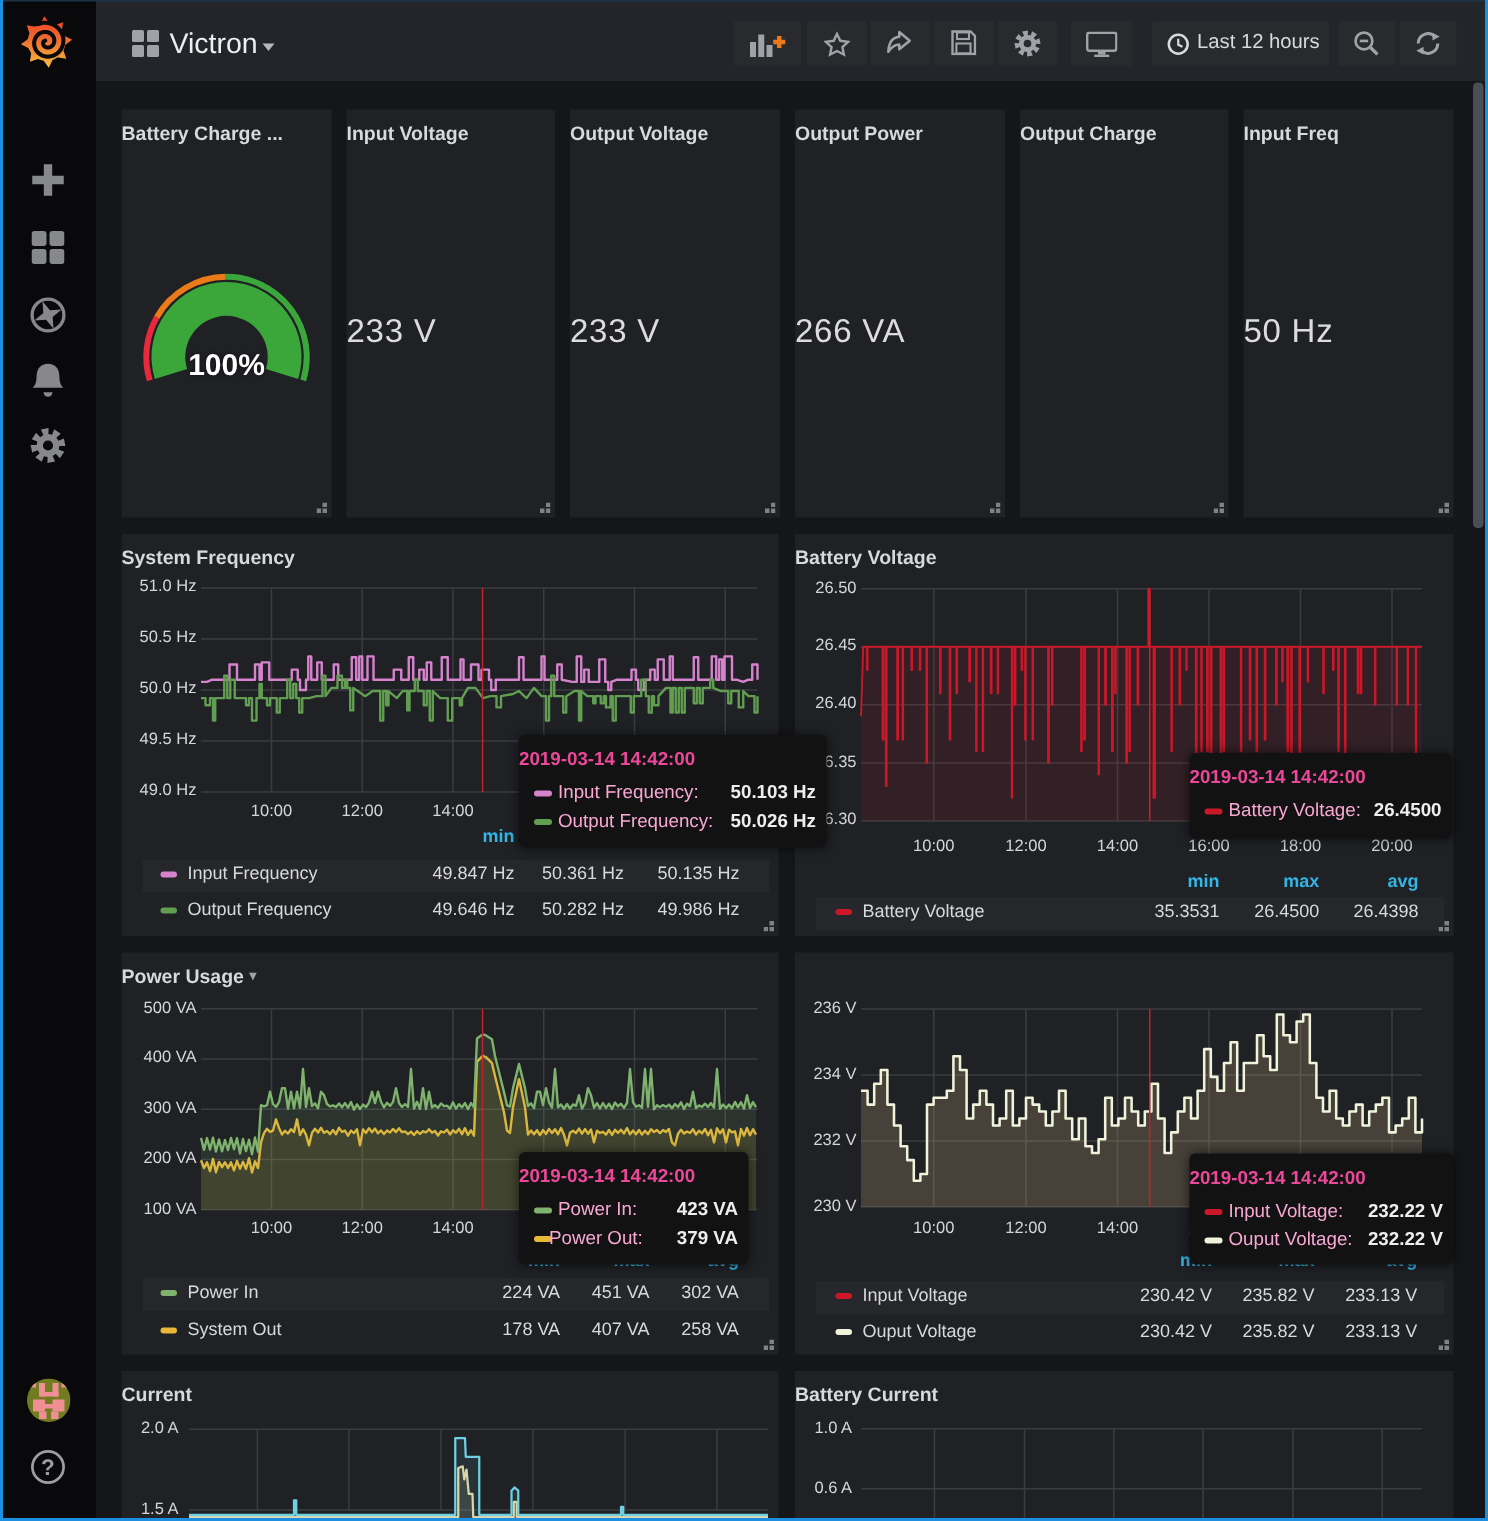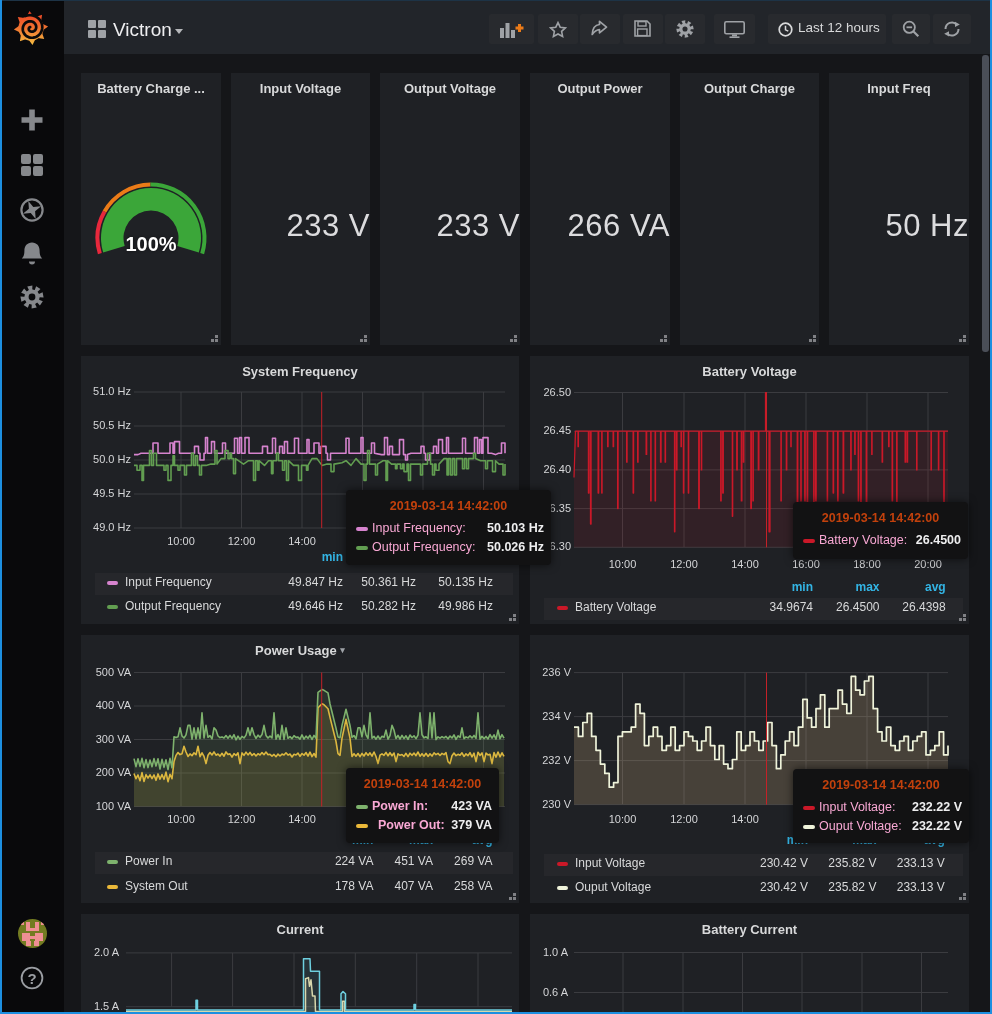--- a/index.html
+++ b/index.html
@@ -1,28 +1,28 @@
 <!DOCTYPE html>
 <html><head><meta charset="utf-8"><style>
 *{margin:0;padding:0;box-sizing:border-box}
 html,body{width:992px;height:1014px;background:#151619;overflow:hidden;
  font-family:"Liberation Sans",sans-serif;position:relative}
 .abs{position:absolute}
 .panel{position:absolute;background:#1f2125;z-index:1}
-.ptitle{position:absolute;width:100%;text-align:center;font-size:13px;font-weight:bold;color:#d8d9da;white-space:nowrap}
-.bigval{position:absolute;width:100%;text-align:right;font-size:31px;font-weight:500;color:#dcdcde;letter-spacing:0.5px}
+.ptitle{position:absolute;width:100%;text-align:left;font-size:13px;font-weight:bold;color:#d8d9da;white-space:nowrap}
+.bigval{position:absolute;width:100%;text-align:left;font-size:22px;font-weight:500;color:#dcdcde;letter-spacing:0.5px}
 .ylab{position:absolute;font-size:11px;color:#d5d6d8;text-align:right;white-space:nowrap}
 .xlab{position:absolute;font-size:11px;color:#d5d6d8;text-align:center;white-space:nowrap}
 .leglab{position:absolute;font-size:12px;color:#d8d9da;white-space:nowrap}
 .legval{position:absolute;font-size:12px;color:#d8d9da;text-align:right;white-space:nowrap}
 .leghdr{position:absolute;font-size:12px;font-weight:bold;color:#33b5e5;text-align:right}
 .legicon{position:absolute;width:11px;height:4px;border-radius:2px}
 .legrow{position:absolute;background:#26272b}
 .tt{position:absolute;background:#121213;border-radius:4px;z-index:30;box-shadow:0 0 8px rgba(0,0,0,.6)}
-.tthdr{position:absolute;width:100%;text-align:center;font-size:12.5px;font-weight:bold;color:#c2410c;white-space:nowrap}
+.tthdr{position:absolute;width:100%;text-align:left;font-size:12.5px;font-weight:bold;color:#ec4899;white-space:nowrap}
 .ttlab{position:absolute;font-size:12.5px;color:#f9a8d4;white-space:nowrap}
 .ttval{position:absolute;font-size:12.5px;font-weight:bold;color:#eeeeef;text-align:right;white-space:nowrap}
 .tticon{position:absolute;width:12px;height:4px;border-radius:2px}
 .navbtn{position:absolute;background:#282a2e;border-radius:2px}
 </style></head><body>
 <div class="abs" style="left:0;top:0;width:64px;height:1014px;background:#09090b;z-index:2"></div>
 <div class="abs" style="left:0;top:0;width:2px;height:1014px;background:#1d8fe0;z-index:50"></div>
 <div class="abs" style="left:990px;top:0;width:2px;height:1014px;background:#1d8fe0;z-index:50"></div>
 <div class="abs" style="left:0;top:1012px;width:992px;height:2px;background:#1d8fe0;z-index:50"></div>
 <div class="abs" style="left:0;top:0;width:992px;height:1px;background:#1d3346;z-index:49"></div>
@@ -305,21 +305,21 @@
     <div class="xlab" style="left:190px;top:202px;width:50px">14:00</div>
     <div class="xlab" style="left:251px;top:202px;width:50px">16:00</div>
     <div class="xlab" style="left:312px;top:202px;width:50px">18:00</div>
     <div class="xlab" style="left:373px;top:202px;width:50px">20:00</div>
     <div class="leghdr" style="left:223px;top:224px;width:60px">min</div>
     <div class="leghdr" style="left:289.5px;top:224px;width:60px">max</div>
     <div class="leghdr" style="left:355.7px;top:224px;width:60px">avg</div>
     <div class="legrow" style="left:14px;top:242px;width:419px;height:22px"></div>
     <div class="legicon" style="left:27px;top:250px;background:#ca1828"></div>
     <div class="leglab" style="left:45px;top:244px">Battery Voltage</div>
-    <div class="legval" style="left:203px;top:244px;width:80px">34.9674</div>
+    <div class="legval" style="left:203px;top:244px;width:80px">35.3531</div>
     <div class="legval" style="left:269.5px;top:244px;width:80px">26.4500</div>
     <div class="legval" style="left:335.7px;top:244px;width:80px">26.4398</div>
     <svg class="abs" style="left:429px;top:258px" width="7" height="7" viewBox="0 0 7 7">
       <g fill="#808185">
         <rect x="4" y="0" width="3" height="3"></rect>
         <rect x="4" y="4" width="3" height="3"></rect>
         <rect x="0" y="4" width="3" height="3"></rect>
       </g>
     </svg>
   </div>
@@ -355,21 +355,21 @@
     <div class="xlab" style="left:317px;top:178px;width:50px">18:00</div>
     <div class="xlab" style="left:377.5px;top:178px;width:50px">20:00</div>
     <div class="leghdr" style="left:232.39999999999998px;top:198px;width:60px">min</div>
     <div class="leghdr" style="left:292px;top:198px;width:60px">max</div>
     <div class="leghdr" style="left:351.6px;top:198px;width:60px">avg</div>
     <div class="legrow" style="left:14px;top:217.3px;width:418px;height:22px"></div>
     <div class="legicon" style="left:26px;top:225.3px;background:#7eb26d"></div>
     <div class="leglab" style="left:44px;top:219.3px">Power In</div>
     <div class="legval" style="left:212.39999999999998px;top:219.3px;width:80px">224 VA</div>
     <div class="legval" style="left:272px;top:219.3px;width:80px">451 VA</div>
-    <div class="legval" style="left:331.6px;top:219.3px;width:80px">269 VA</div>
+    <div class="legval" style="left:331.6px;top:219.3px;width:80px">302 VA</div>
     <div class="legicon" style="left:26px;top:249.5px;background:#eab839"></div>
     <div class="leglab" style="left:44px;top:243.5px">System Out</div>
     <div class="legval" style="left:212.39999999999998px;top:243.5px;width:80px">178 VA</div>
     <div class="legval" style="left:272px;top:243.5px;width:80px">407 VA</div>
     <div class="legval" style="left:331.6px;top:243.5px;width:80px">258 VA</div>
     <svg class="abs" style="left:428px;top:258px" width="7" height="7" viewBox="0 0 7 7">
       <g fill="#808185">
         <rect x="4" y="0" width="3" height="3"></rect>
         <rect x="4" y="4" width="3" height="3"></rect>
         <rect x="0" y="4" width="3" height="3"></rect>
@@ -470,24 +470,24 @@
   </div>
 <div class="tt" style="left:793px;top:502px;width:175px;height:57px">
     <div class="tthdr" style="top:9px">2019-03-14 14:42:00</div>
     <div class="tticon" style="left:10px;top:37px;background:#ca1828"></div>
     <div class="ttlab" style="left:26px;top:31px;font-weight:normal">Battery Voltage:</div>
     <div class="ttval" style="right:7px;top:31px">26.4500</div>
   </div>
 <div class="tt" style="left:346px;top:768px;width:153px;height:75px">
     <div class="tthdr" style="top:9px">2019-03-14 14:42:00</div>
     <div class="tticon" style="left:10px;top:37px;background:#7eb26d"></div>
-    <div class="ttlab" style="left:26px;top:31px;font-weight:bold">Power In:</div>
+    <div class="ttlab" style="left:26px;top:31px;font-weight:normal">Power In:</div>
     <div class="ttval" style="right:7px;top:31px">423 VA</div>
     <div class="tticon" style="left:10px;top:56px;background:#eab839"></div>
-    <div class="ttlab" style="left:32px;top:50px;font-weight:bold">Power Out:</div>
+    <div class="ttlab" style="left:20px;top:50px;font-weight:normal">Power Out:</div>
     <div class="ttval" style="right:7px;top:50px">379 VA</div>
   </div>
 <div class="tt" style="left:793px;top:769px;width:176px;height:74px">
     <div class="tthdr" style="top:9px">2019-03-14 14:42:00</div>
     <div class="tticon" style="left:10px;top:37px;background:#ca1828"></div>
     <div class="ttlab" style="left:26px;top:31px;font-weight:normal">Input Voltage:</div>
     <div class="ttval" style="right:7px;top:31px">232.22 V</div>
     <div class="tticon" style="left:10px;top:56px;background:#eff3da"></div>
     <div class="ttlab" style="left:26px;top:50px;font-weight:normal">Ouput Voltage:</div>
     <div class="ttval" style="right:7px;top:50px">232.22 V</div>

